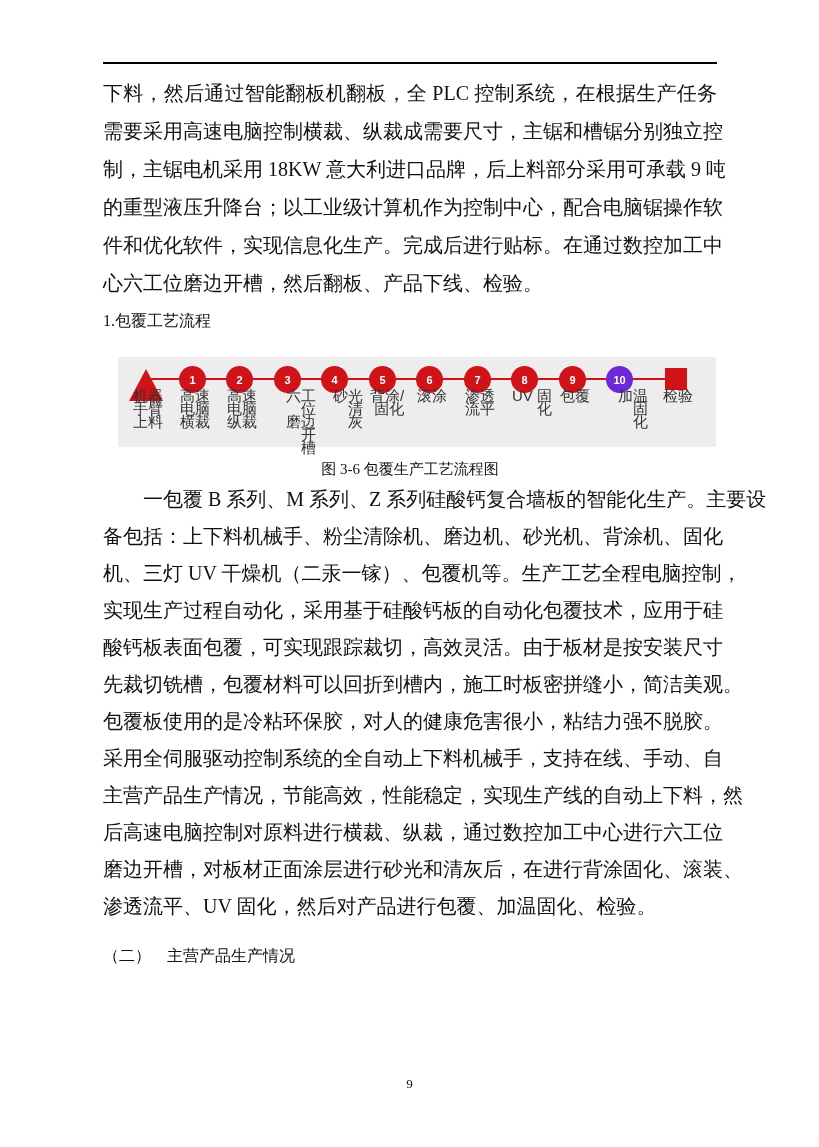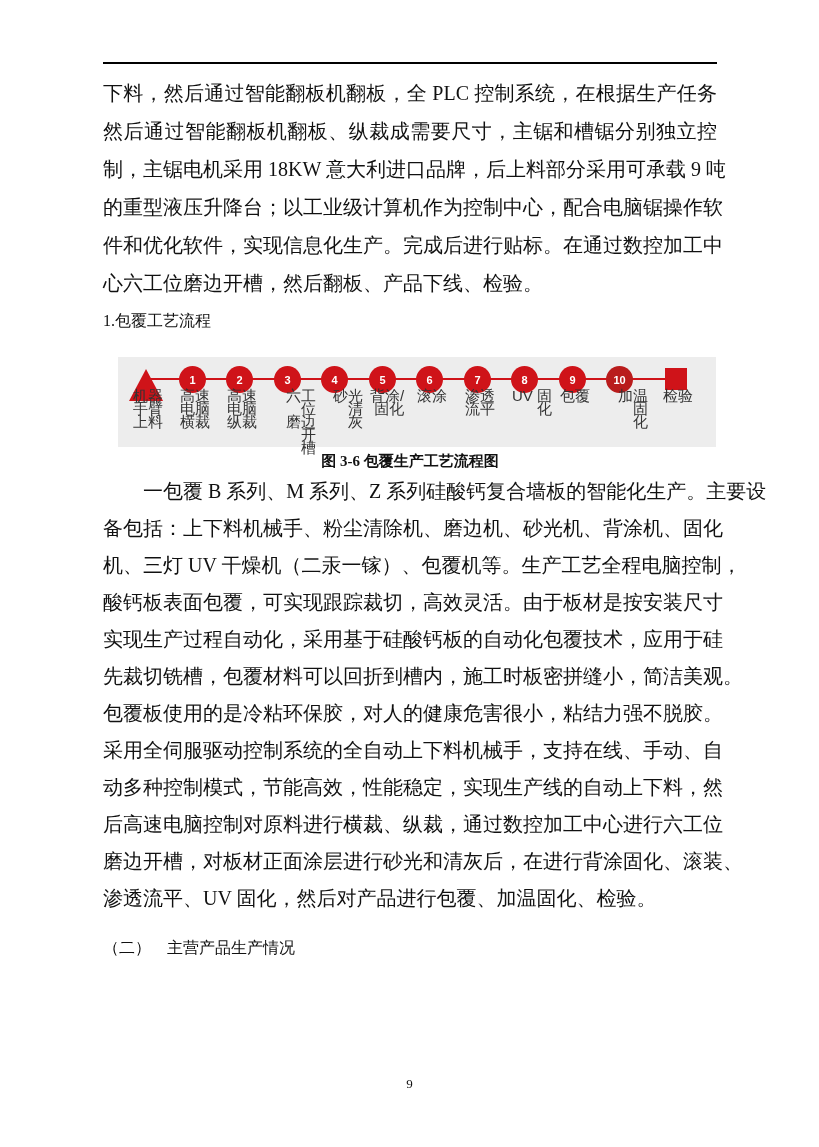--- a/index.html
+++ b/index.html
@@ -47,41 +47,41 @@
     display: flex; align-items: center; justify-content: center;
   }
   .shape-sq { margin: 11px 0 0 17px; width: 22px; height: 22px; }
   .flow-label {
     position: absolute; top: 32px; left: 15px;
     font-size: 15px; line-height: 13px; color: #333333;
     white-space: pre-line; text-align: right;
   }
 
   .fig-caption {
-    margin-top: 2px; height: 24px; line-height: 24px;
-    text-align: center; font-weight: bold; font-size: 15px;
+    margin-top: 10px; height: 24px; line-height: 24px;
+    text-align: center; font-weight: normal; font-size: 15px;
   }
 
   .sub-heading { margin-top: 12px; font-size: 16px; line-height: 38px; text-align: left; }
 
   .page-num {
     position: absolute; top: 1076px; left: 0; width: 819px;
     text-align: center; font-size: 13px; color: #111111;
   }
 </style>
 </head>
 <body>
 
 <div class="page">
 
   <div class="top-rule"></div>
 
   <div class="para para1">
       <div class="tline">下料，然后通过智能翻板机翻板，全 PLC 控制系统，在根据生产任务</div>
-      <div class="tline">然后通过智能翻板机翻板、纵裁成需要尺寸，主锯和槽锯分别独立控</div>
+      <div class="tline">需要采用高速电脑控制横裁、纵裁成需要尺寸，主锯和槽锯分别独立控</div>
       <div class="tline">制，主锯电机采用 18KW 意大利进口品牌，后上料部分采用可承载 9 吨</div>
       <div class="tline">的重型液压升降台；以工业级计算机作为控制中心，配合电脑锯操作软</div>
       <div class="tline">件和优化软件，实现信息化生产。完成后进行贴标。在通过数控加工中</div>
       <div class="tline">心六工位磨边开槽，然后翻板、产品下线、检验。</div>
     </div>
 
   <div class="sec-heading">1.包覆工艺流程</div>
 
   <div class="flow-strip" style="background: rgb(237, 237, 237);">
     <div class="flow-line" style="background: rgb(207, 19, 25);"></div>
@@ -150,44 +150,44 @@
         <div class="flow-label">UV 固
 化</div>
       </div>
       <div class="flow-node" style="left: 427px;">
         <div class="shape-circle" style="background: rgb(207, 19, 25);">
           <span>9</span>
         </div>
         <div class="flow-label">包覆</div>
       </div>
       <div class="flow-node" style="left: 474px;">
-        <div class="shape-circle" style="background: #b91c1c;">
+        <div class="shape-circle" style="background: #6d28d9;">
           <span>10</span>
         </div>
         <div class="flow-label">加温固
 化</div>
       </div>
       <div class="flow-node" style="left: 530px;">
         <div class="shape-sq" style="background: rgb(207, 19, 25);"></div>
         <div class="flow-label">检验</div>
       </div>
     </div>
 
   <div class="fig-caption">图 3-6 包覆生产工艺流程图</div>
 
   <div class="para para2">
       <div class="tline">一包覆 B 系列、M 系列、Z 系列硅酸钙复合墙板的智能化生产。主要设</div>
       <div class="tline">备包括：上下料机械手、粉尘清除机、磨边机、砂光机、背涂机、固化</div>
       <div class="tline">机、三灯 UV 干燥机（二汞一镓）、包覆机等。生产工艺全程电脑控制，</div>
+      <div class="tline">实现生产过程自动化，采用基于硅酸钙板的自动化包覆技术，应用于硅</div>
       <div class="tline">酸钙板表面包覆，可实现跟踪裁切，高效灵活。由于板材是按安装尺寸</div>
-      <div class="tline">实现生产过程自动化，采用基于硅酸钙板的自动化包覆技术，应用于硅</div>
       <div class="tline">先裁切铣槽，包覆材料可以回折到槽内，施工时板密拼缝小，简洁美观。</div>
       <div class="tline">包覆板使用的是冷粘环保胶，对人的健康危害很小，粘结力强不脱胶。</div>
       <div class="tline">采用全伺服驱动控制系统的全自动上下料机械手，支持在线、手动、自</div>
-      <div class="tline">动多种控制模式，节能高效，性能稳定，实现生产线的自动上下料，然</div>
+      <div class="tline">主营产品生产情况，节能高效，性能稳定，实现生产线的自动上下料，然</div>
       <div class="tline">后高速电脑控制对原料进行横裁、纵裁，通过数控加工中心进行六工位</div>
       <div class="tline">磨边开槽，对板材正面涂层进行砂光和清灰后，在进行背涂固化、滚装、</div>
       <div class="tline">渗透流平、UV 固化，然后对产品进行包覆、加温固化、检验。</div>
     </div>
 
   <div class="sub-heading">（二）　主营产品生产情况</div>
 
 </div>
 
 <div class="page-num">9</div>

